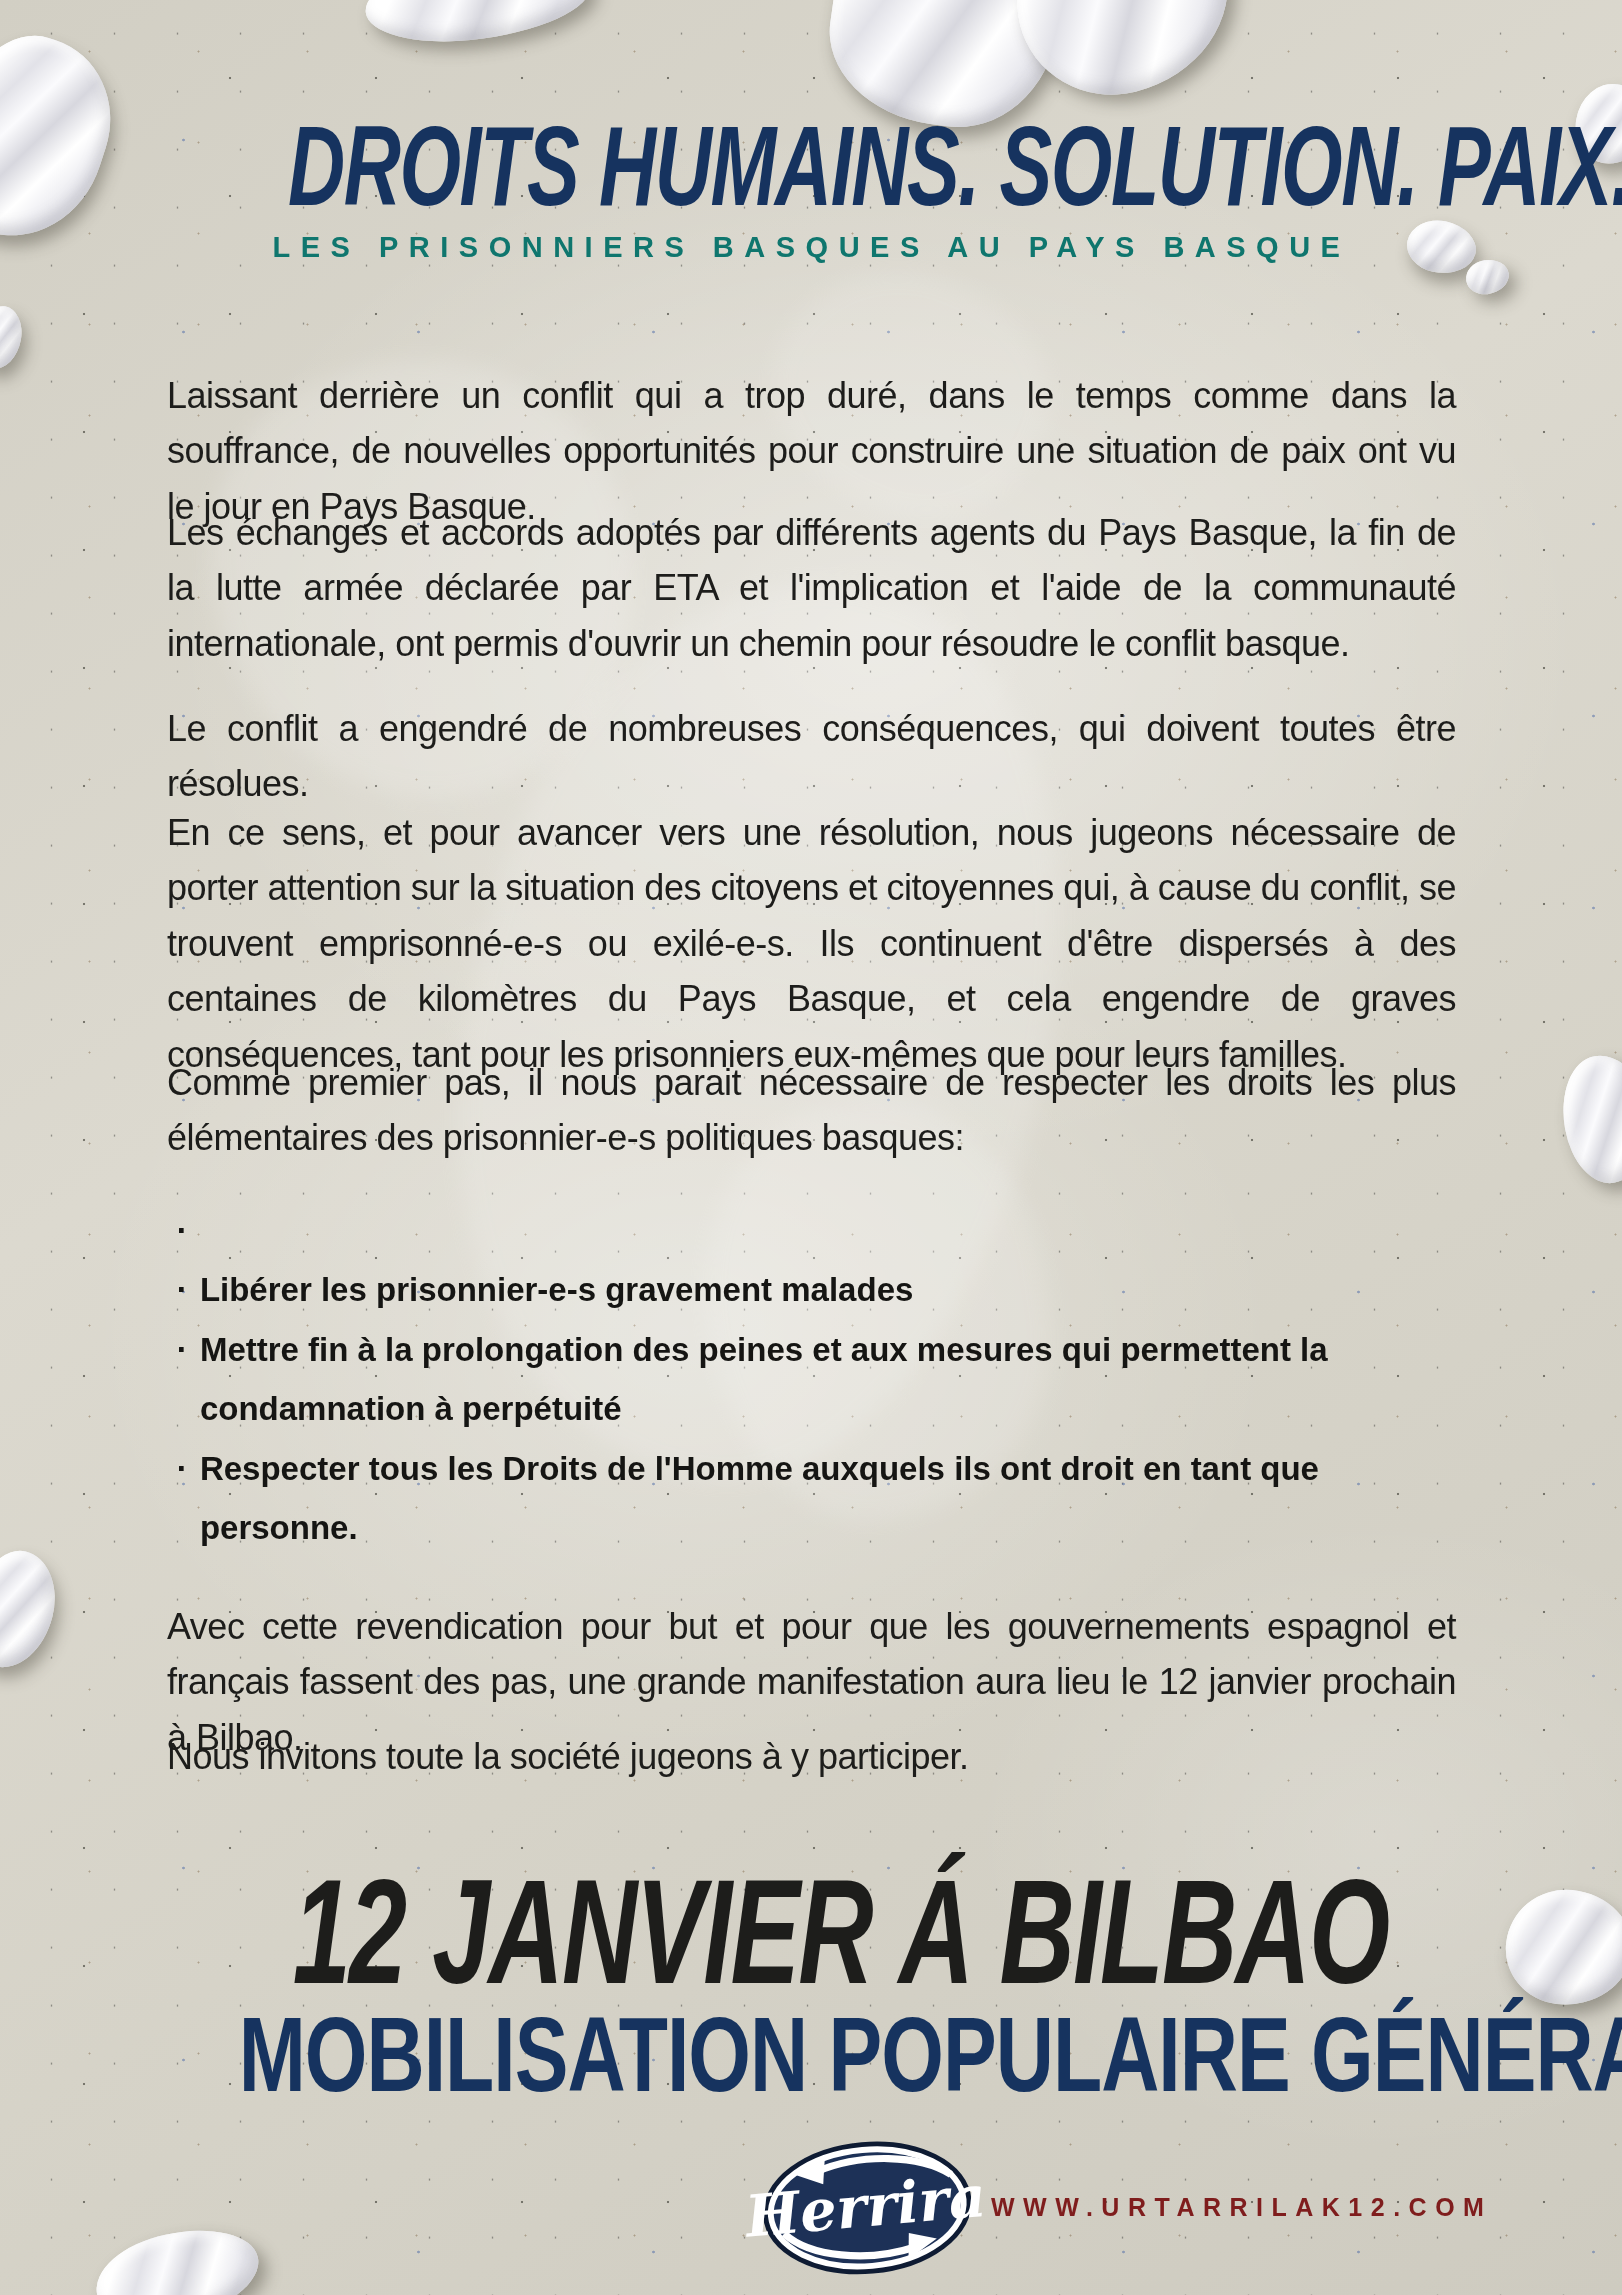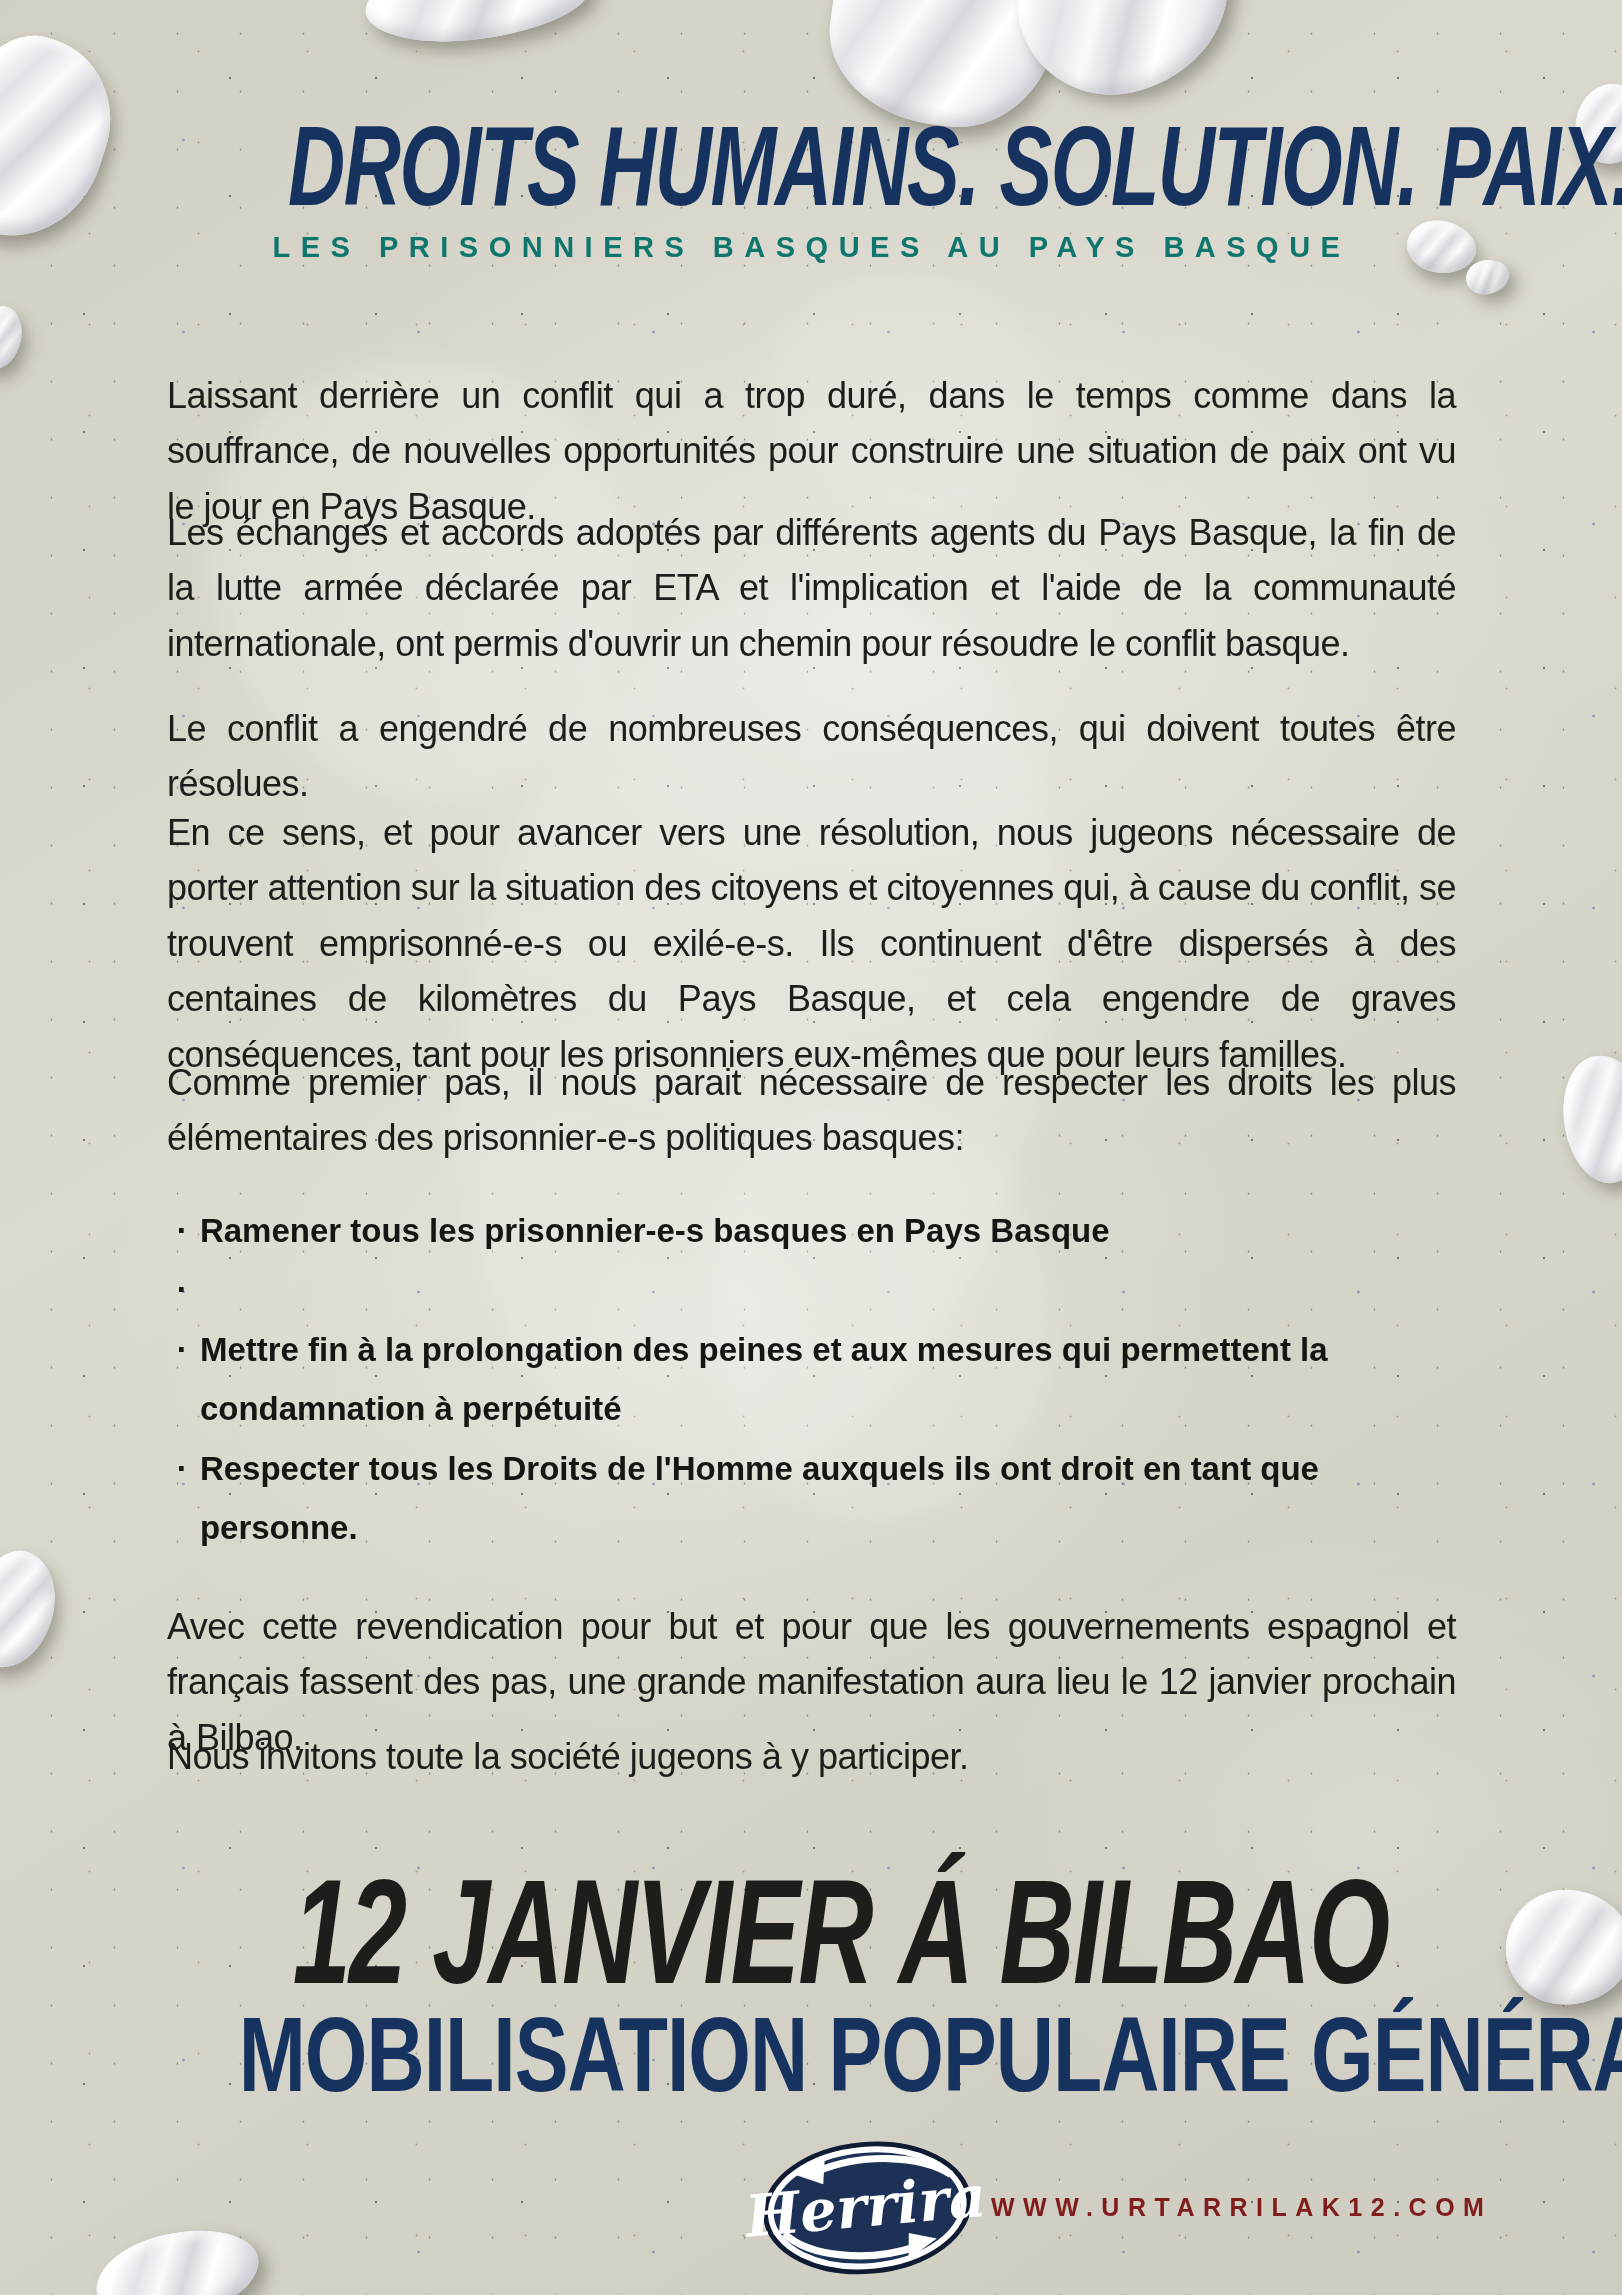--- a/index.html
+++ b/index.html
@@ -117,24 +117,24 @@
 <div class="txt-block" style="top:805px">
     <p class="para">En ce sens, et pour avancer vers une résolution, nous jugeons nécessaire de porter attention sur la situation des citoyens et citoyennes qui, à cause du conflit, se trouvent emprisonné-e-s ou exilé-e-s. Ils continuent d'être dispersés à des centaines de kilomètres du Pays Basque, et cela engendre de graves conséquences, tant pour les prisonniers eux-mêmes que pour leurs familles.</p>
   </div>
 <div class="txt-block" style="top:1055px">
     <p class="para">Comme premier pas, il nous parait nécessaire de respecter les droits les plus élémentaires des prisonnier-e-s politiques basques:</p>
   </div>
 
 <div class="demands">
   <div class="demand">
     <span class="dot">·</span>
-    <div>Ramener tous les prisonnier-e-s basques en Pays Basque</div>
   </div>
   <div class="demand">
     <span class="dot">·</span>
+    <div>Libérer les prisonnier-e-s gravement malades</div>
   </div>
   <div class="demand">
     <span class="dot">·</span>
     <div>Mettre fin à la prolongation des peines et aux mesures qui permettent la condamnation à perpétuité</div>
   </div>
   <div class="demand">
     <span class="dot">·</span>
     <div>Respecter tous les Droits de l'Homme auxquels ils ont droit en tant que personne.</div>
   </div>
 </div>

